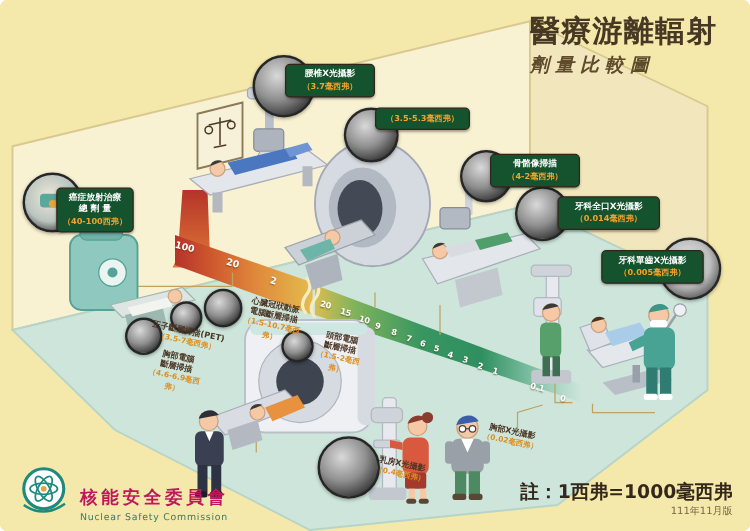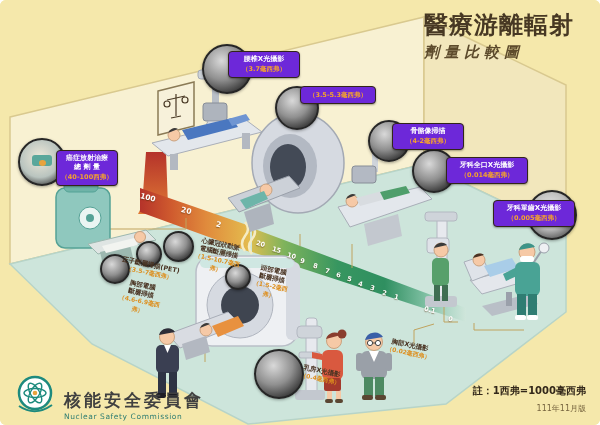--- a/index.html
+++ b/index.html
@@ -4,21 +4,21 @@
 <style>
   html,body{margin:0;padding:0;background:#ffffff;}
   .poster{position:relative;width:600px;height:425px;background:#f5e8ab;
           font-family:"DejaVu Sans",sans-serif;overflow:hidden;border-radius:6px;}
   svg.scene{position:absolute;left:0;top:0;}
   
   .title{position:absolute;top:12px;right:10px;width:166px;text-align:left;}
   .title .t1{font-size:24px;font-weight:bold;letter-spacing:1px;color:#473823;line-height:1.1;}
   .title .t2{font-size:15px;font-weight:bold;letter-spacing:5px;color:#5d4b2c;margin-top:5px;font-style:italic;}
   
-  .wlabel{position:absolute;background:#6d28d9;border:1px solid #32251a;border-radius:4px;
+  .wlabel{position:absolute;background:#14532d;border:1px solid #32251a;border-radius:4px;
           color:#fff;text-align:center;padding:3px 4px;box-shadow:0 1px 2px rgba(0,0,0,.35);}
   .wlabel .lname{font-size:7px;font-weight:bold;line-height:1.3;white-space:pre-line;}
   .wlabel .ldose{font-size:6.5px;font-weight:bold;color:#f5a32c;margin-top:1px;}
   
   .flabel{position:absolute;text-align:center;transform:rotate(12deg);color:#4a3423;}
   .flabel .lname{font-size:6.5px;font-weight:bold;line-height:1.25;white-space:pre-line;}
   .flabel .ldose{font-size:6px;font-weight:bold;color:#dd8f1f;}
   
   .inset{position:absolute;border-radius:50%;border:2px solid #262626;
          background:radial-gradient(circle at 38% 32%,#d9d9d9,#909090 45%,#3d3d3d 78%,#1a1a1a);
@@ -29,24 +29,24 @@
          background:#5aa79b;border-radius:3px;}
   .inset .mini-dot{display:block;position:absolute;left:44%;top:46%;width:16%;height:14%;
          background:#e8a33d;border-radius:50%;}
   
   #scale-layer{position:absolute;left:0;top:0;width:600px;height:425px;pointer-events:none;}
   .tick{position:absolute;color:#fff;font-weight:bold;transform:rotate(14deg);
         text-shadow:0 1px 1px rgba(70,40,0,.5);line-height:1;}
   .tick.sv{font-size:7.5px;}
   .tick.msv{font-size:6.5px;}
   
-  .note{position:absolute;right:14px;top:384px;font-size:10px;font-weight:bold;color:#33281a;}
+  .note{position:absolute;right:14px;top:384px;font-size:15px;font-weight:bold;color:#33281a;}
   .edition{position:absolute;right:14px;top:403px;font-size:8px;color:#77653f;}
   .logo{position:absolute;left:14px;top:366px;display:flex;align-items:center;gap:8px;}
-  .logo-text .zh{font-size:17px;font-weight:bold;letter-spacing:3px;color:#404040;line-height:1.2;margin-top:24px;}
+  .logo-text .zh{font-size:14px;font-weight:bold;letter-spacing:3px;color:#be185d;line-height:1.2;margin-top:24px;}
   .logo-text .en{font-size:7.5px;letter-spacing:.6px;color:#2e7d72;margin-top:2px;}
 </style>
 </head>
 <body>
 
 <div class="poster">
 
   <svg class="scene" width="600" height="425" viewBox="0 0 600 425">
     <defs>
       <linearGradient id="g1" x1="0" y1="0" x2="1" y2="0">
@@ -254,41 +254,41 @@
   <div class="inset" style="left:275px;top:86px;width:40px;height:40px;"></div>
   <div class="inset" style="left:368px;top:120px;width:38px;height:38px;"></div>
   <div class="inset" style="left:412px;top:149px;width:40px;height:40px;"></div>
   <div class="inset light" style="left:527px;top:190px;width:46px;height:46px;"></div>
   <div class="inset" style="left:136px;top:241px;width:22px;height:22px;"></div>
   <div class="inset" style="left:163px;top:231px;width:27px;height:27px;"></div>
   <div class="inset" style="left:100px;top:254px;width:26px;height:26px;"></div>
   <div class="inset" style="left:225px;top:264px;width:22px;height:22px;"></div>
   <div class="inset" style="left:254px;top:349px;width:46px;height:46px;"></div>
 
-  <div class="wlabel" style="left:56px;top:150px;width:52px;">
+  <div class="wlabel" style="left:45px;top:150px;width:52px;">
     <div class="lname">癌症放射治療
 總 劑 量</div>
     <div class="ldose">（40-100西弗）</div>
   </div>
   <div class="wlabel" style="left:228px;top:51px;width:62px;">
     <div class="lname">腰椎X光攝影</div>
     <div class="ldose">（3.7毫西弗）</div>
   </div>
   <div class="wlabel" style="left:300px;top:86px;width:66px;">
     <div class="ldose">（3.5-5.3毫西弗）</div>
   </div>
   <div class="wlabel" style="left:392px;top:123px;width:62px;">
     <div class="lname">骨骼像掃描</div>
     <div class="ldose">（4-2毫西弗）</div>
   </div>
   <div class="wlabel" style="left:446px;top:157px;width:72px;">
     <div class="lname">牙科全口X光攝影</div>
     <div class="ldose">（0.014毫西弗）</div>
   </div>
-  <div class="wlabel" style="left:493px;top:200px;width:72px;">
+  <div class="wlabel" style="left:481px;top:200px;width:72px;">
     <div class="lname">牙科單齒X光攝影</div>
     <div class="ldose">（0.005毫西弗）</div>
   </div>
 
   <div class="flabel" style="left:118px;top:261px;width:64px;">
     <div class="lname">正子斷層掃描(PET)</div>
     <div class="ldose">（3.5-7毫西弗）</div>
   </div>
   <div class="flabel" style="left:190px;top:240px;width:56px;">
     <div class="lname">心臟冠狀動脈

